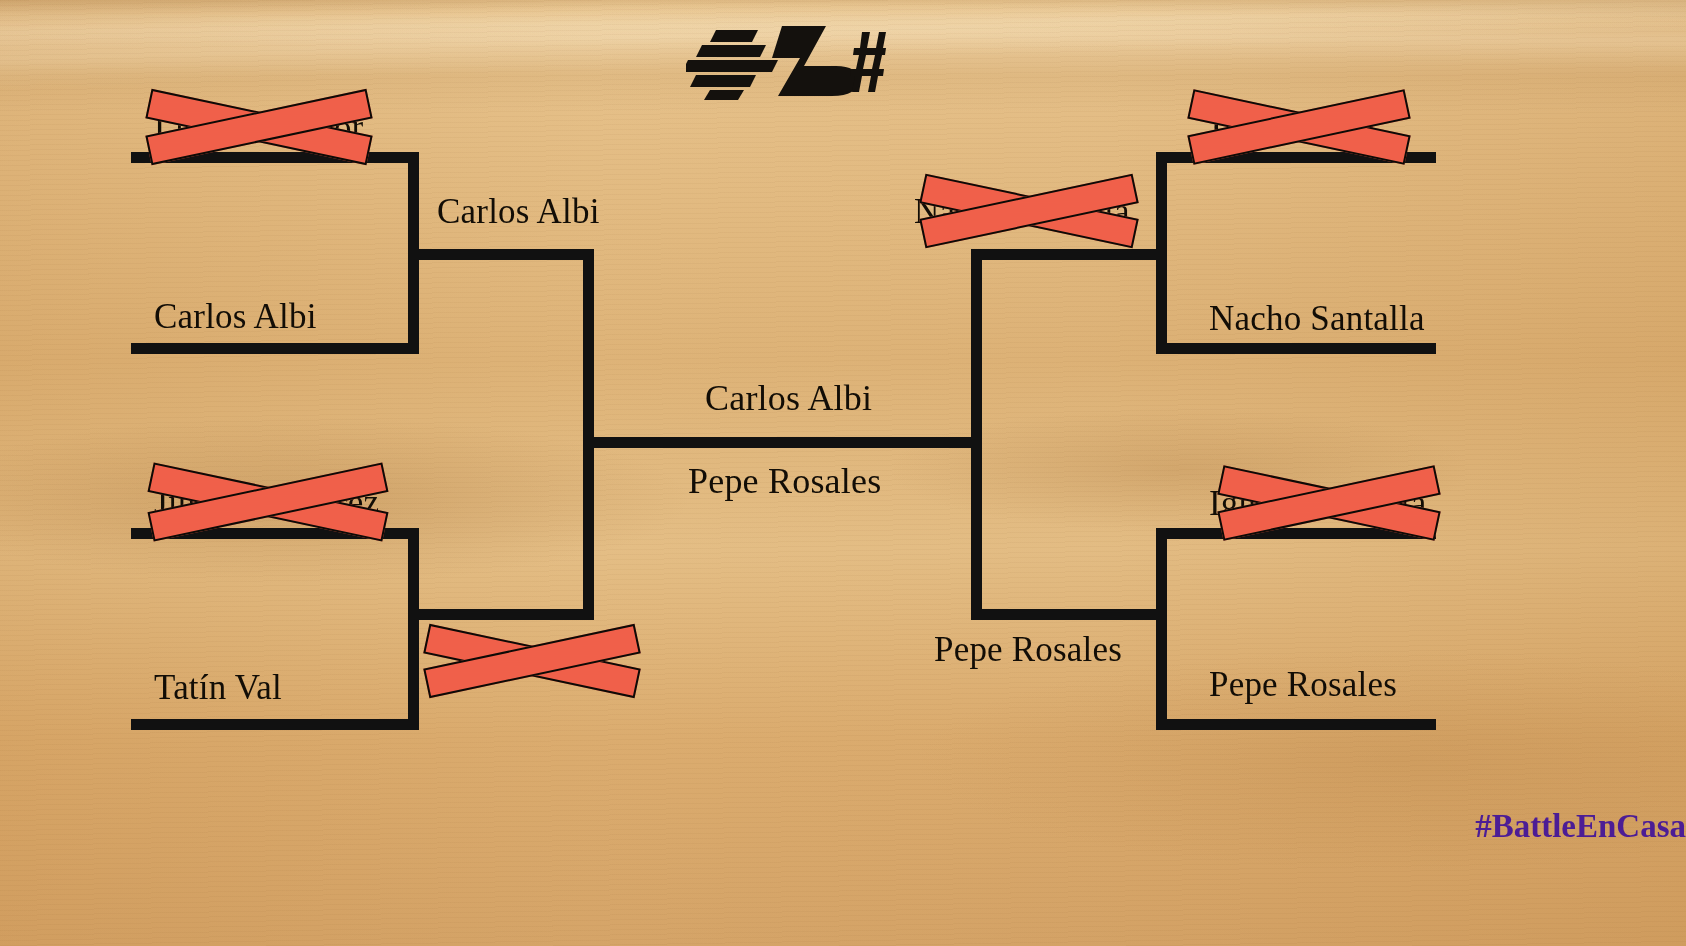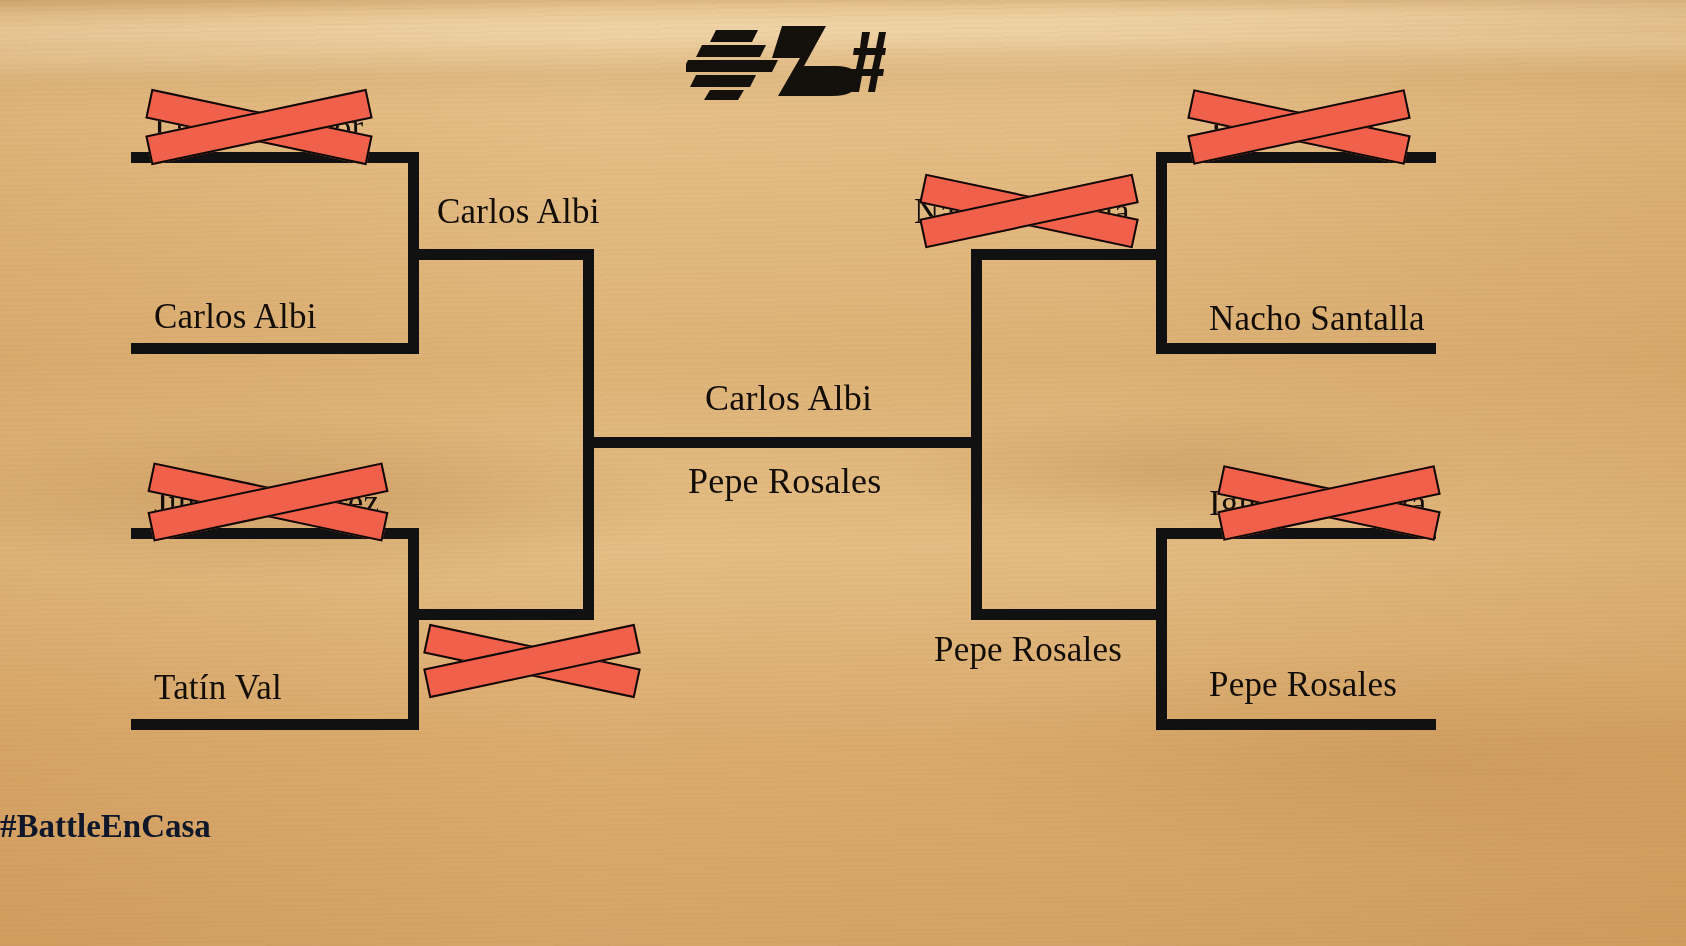--- a/index.html
+++ b/index.html
@@ -28,22 +28,22 @@
 
   .name { position:absolute; color:#120d06; white-space:nowrap;
     font-family:"Liberation Serif", serif; letter-spacing:.2px; }
   .n-r1 { font-size:35px; }
   .n-sf { font-size:35px; }
   .n-f  { font-size:36px; }
 
   .logo { position:absolute; left:686px; top:18px; width:200px; height:82px; }
   .logo svg { width:100%; height:100%; display:block; }
 
-  .hashtag { position:absolute; left:0; right:0; top:808px; text-align:left;
-    font-size:33px; font-weight:bold; color:#0f172a;
+  .hashtag { position:absolute; left:0; right:0; top:808px; text-align:right;
+    font-size:33px; font-weight:bold; color:#4c1d95;
     font-family:"Liberation Serif", serif; }
 
   
   .xmark { position:absolute; pointer-events:none; }
   .xmark .bar { position:absolute; left:0; top:50%; width:100%; height:30px;
     margin-top:-15px; background:#f0604a; border:2.5px solid #0d0a06; }
   .xmark .b1 { transform:rotate(12deg); }
   .xmark .b2 { transform:rotate(-12deg); }
 </style>
 </head>

